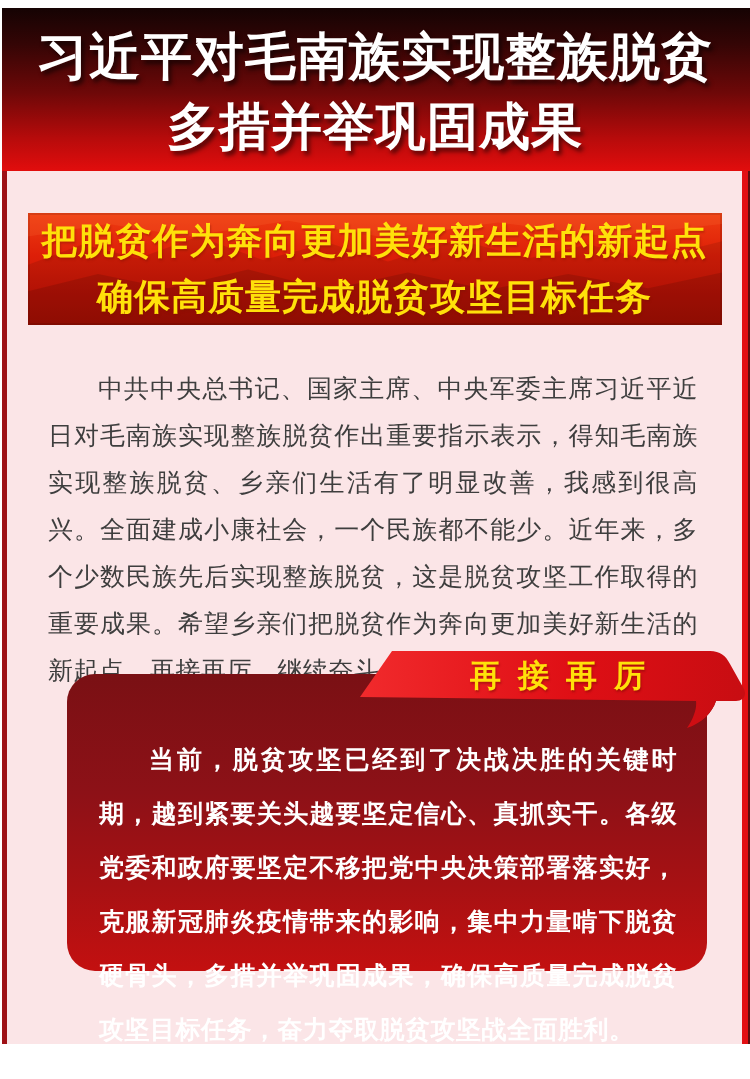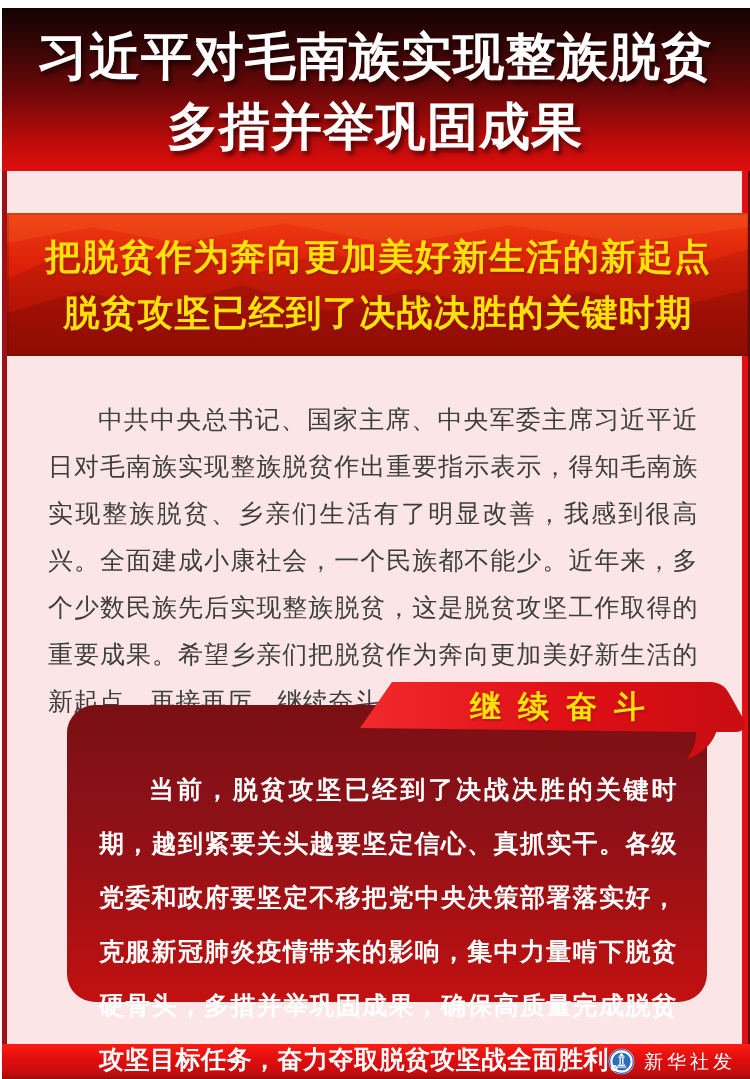--- a/index.html
+++ b/index.html
@@ -1,21 +1,21 @@
 <!DOCTYPE html>
 <html><head>
 <meta charset="utf-8">
 <style>
   html,body{margin:0;padding:0;background:#ffffff;}
   .page{
     position:relative;
     width:750px;height:1079px;
     overflow:hidden;
     background:#ffffff;
-    font-family:Liberation Serif, serif;
+    font-family:Liberation Sans, sans-serif;
   }
   
   .header{
     position:absolute;left:0;top:8px;width:750px;height:163px;
     background:linear-gradient(180deg,#150303 0%,#340505 22%,#6e0808 52%,#b70b0b 80%,#e20d0d 100%);
     text-align:center;
   }
   .header .t1,.header .t2{
     color:#ffffff;font-weight:700;font-size:51px;line-height:70px;
     letter-spacing:1px;
@@ -27,25 +27,24 @@
   .frame{
     position:absolute;left:0;top:171px;width:750px;height:873px;
     background:#fbe5e7;
     border-left:7px solid #9e1116;
     border-right:8px solid #e20f13;
     box-sizing:border-box;
   }
   
   .banner{
     position:relative;
-    margin:42px auto 0 auto;width:694px;height:143px;
+    margin:42px auto 0 auto;width:694px;height:112px;
     background:linear-gradient(180deg,#ef3d11 0%,#dd1f08 38%,#c51306 75%,#b51004 100%);
     box-shadow:inset 0 0 0 2px rgba(110,10,0,.25);
     overflow:hidden;
-    padding-left:48px;
   }
   .banner svg.mountains{position:absolute;left:0;top:0;width:100%;height:100%;}
   .banner .lines{
     position:absolute;left:0;top:0;width:100%;height:100%;
     display:flex;flex-direction:column;align-items:center;justify-content:center;gap:16px;
   }
   .banner .bl{
     color:#ffe10a;font-weight:700;font-size:36px;line-height:40px;
     letter-spacing:1px;white-space:nowrap;
     text-shadow:1px 2px 2px rgba(120,20,0,.35);
@@ -118,21 +117,21 @@
   <div class="frame">
 
     <div class="banner">
       <svg class="mountains" viewBox="0 0 694 143" preserveAspectRatio="none">
         <path d="M0,66 L55,40 L110,58 L170,30 L235,60 L300,38 L360,62 L430,34 L500,58 L560,40 L620,60 L694,36 L694,143 L0,143 Z" fill="#000000" opacity="0.10"></path>
         <path d="M0,100 L70,78 L140,96 L220,72 L300,98 L380,76 L460,98 L540,78 L620,96 L694,76 L694,143 L0,143 Z" fill="#000000" opacity="0.12"></path>
         <path d="M0,30 L80,14 L160,30 L260,10 L360,32 L470,12 L580,30 L694,14 L694,0 L0,0 Z" fill="#ff7a3c" opacity="0.18"></path>
       </svg>
       <div class="lines">
         <div class="bl">把脱贫作为奔向更加美好新生活的新起点</div>
-        <div class="bl">脱贫攻坚已经到了决战决胜的关键时期</div>
+        <div class="bl">确保高质量完成脱贫攻坚目标任务</div>
       </div>
     </div>
 
     <div class="article">中共中央总书记、国家主席、中央军委主席习近平近日对毛南族实现整族脱贫作出重要指示表示，得知毛南族实现整族脱贫、乡亲们生活有了明显改善，我感到很高兴。全面建成小康社会，一个民族都不能少。近年来，多个少数民族先后实现整族脱贫，这是脱贫攻坚工作取得的重要成果。希望乡亲们把脱贫作为奔向更加美好新生活的新起点，再接再厉，继续奋斗，让日子越过越红火。</div>
 
     <div class="quote-wrap">
 
       <div class="ribbon">
         <svg viewBox="0 0 385 80">
           <defs>
@@ -142,44 +141,26 @@
               <stop offset="1" stop-color="#c80d12"></stop>
             </linearGradient>
           </defs>
 
           <path d="M336,50 C337,57 334,67 327,77 C342,72 352,62 356,50 Z" fill="#8f0a0f"></path>
 
           <path d="M32,0 L350,0 C360,0 366,5 370,13 L384,38 C387,45 383,50 376,50
                    L356,50 C352,62 342,72 327,77 C334,67 337,57 336,50
                    L0,46 L32,0 Z" fill="url(#rg)"></path>
         </svg>
-        <div class="label">继续奋斗</div>
+        <div class="label">再接再厉</div>
       </div>
 
       <div class="quote-box">
         <div class="qt">当前，脱贫攻坚已经到了决战决胜的关键时期，越到紧要关头越要坚定信心、真抓实干。各级党委和政府要坚定不移把党中央决策部署落实好，克服新冠肺炎疫情带来的影响，集中力量啃下脱贫硬骨头，多措并举巩固成果，确保高质量完成脱贫攻坚目标任务，奋力夺取脱贫攻坚战全面胜利。</div>
       </div>
     </div>
 
   </div>
 
-  <div class="footer">
-    <svg class="logo" viewBox="0 0 40 40">
-      <circle cx="20" cy="20" r="19" fill="#ffffff"></circle>
-      <circle cx="20" cy="20" r="17.5" fill="none" stroke="#2f6db8" stroke-width="2"></circle>
-      <circle cx="20" cy="20" r="13.5" fill="#2f6db8"></circle>
-
-      <g fill="#ffffff">
-        <rect x="18.6" y="8.5" width="2.8" height="3.5"></rect>
-        <polygon points="20,7 23.5,12 16.5,12"></polygon>
-        <rect x="15.5" y="12.5" width="9" height="2"></rect>
-        <rect x="17" y="15" width="2" height="9"></rect>
-        <rect x="21" y="15" width="2" height="9"></rect>
-        <rect x="14.5" y="24.5" width="11" height="2.2"></rect>
-        <rect x="13" y="27.5" width="14" height="1.6"></rect>
-      </g>
-    </svg>
-    <span class="credit">新华社发</span>
-  </div>
 
   <div class="left-strip"></div>
   <div class="right-strip"></div>
 </div>
 
 </body></html>

